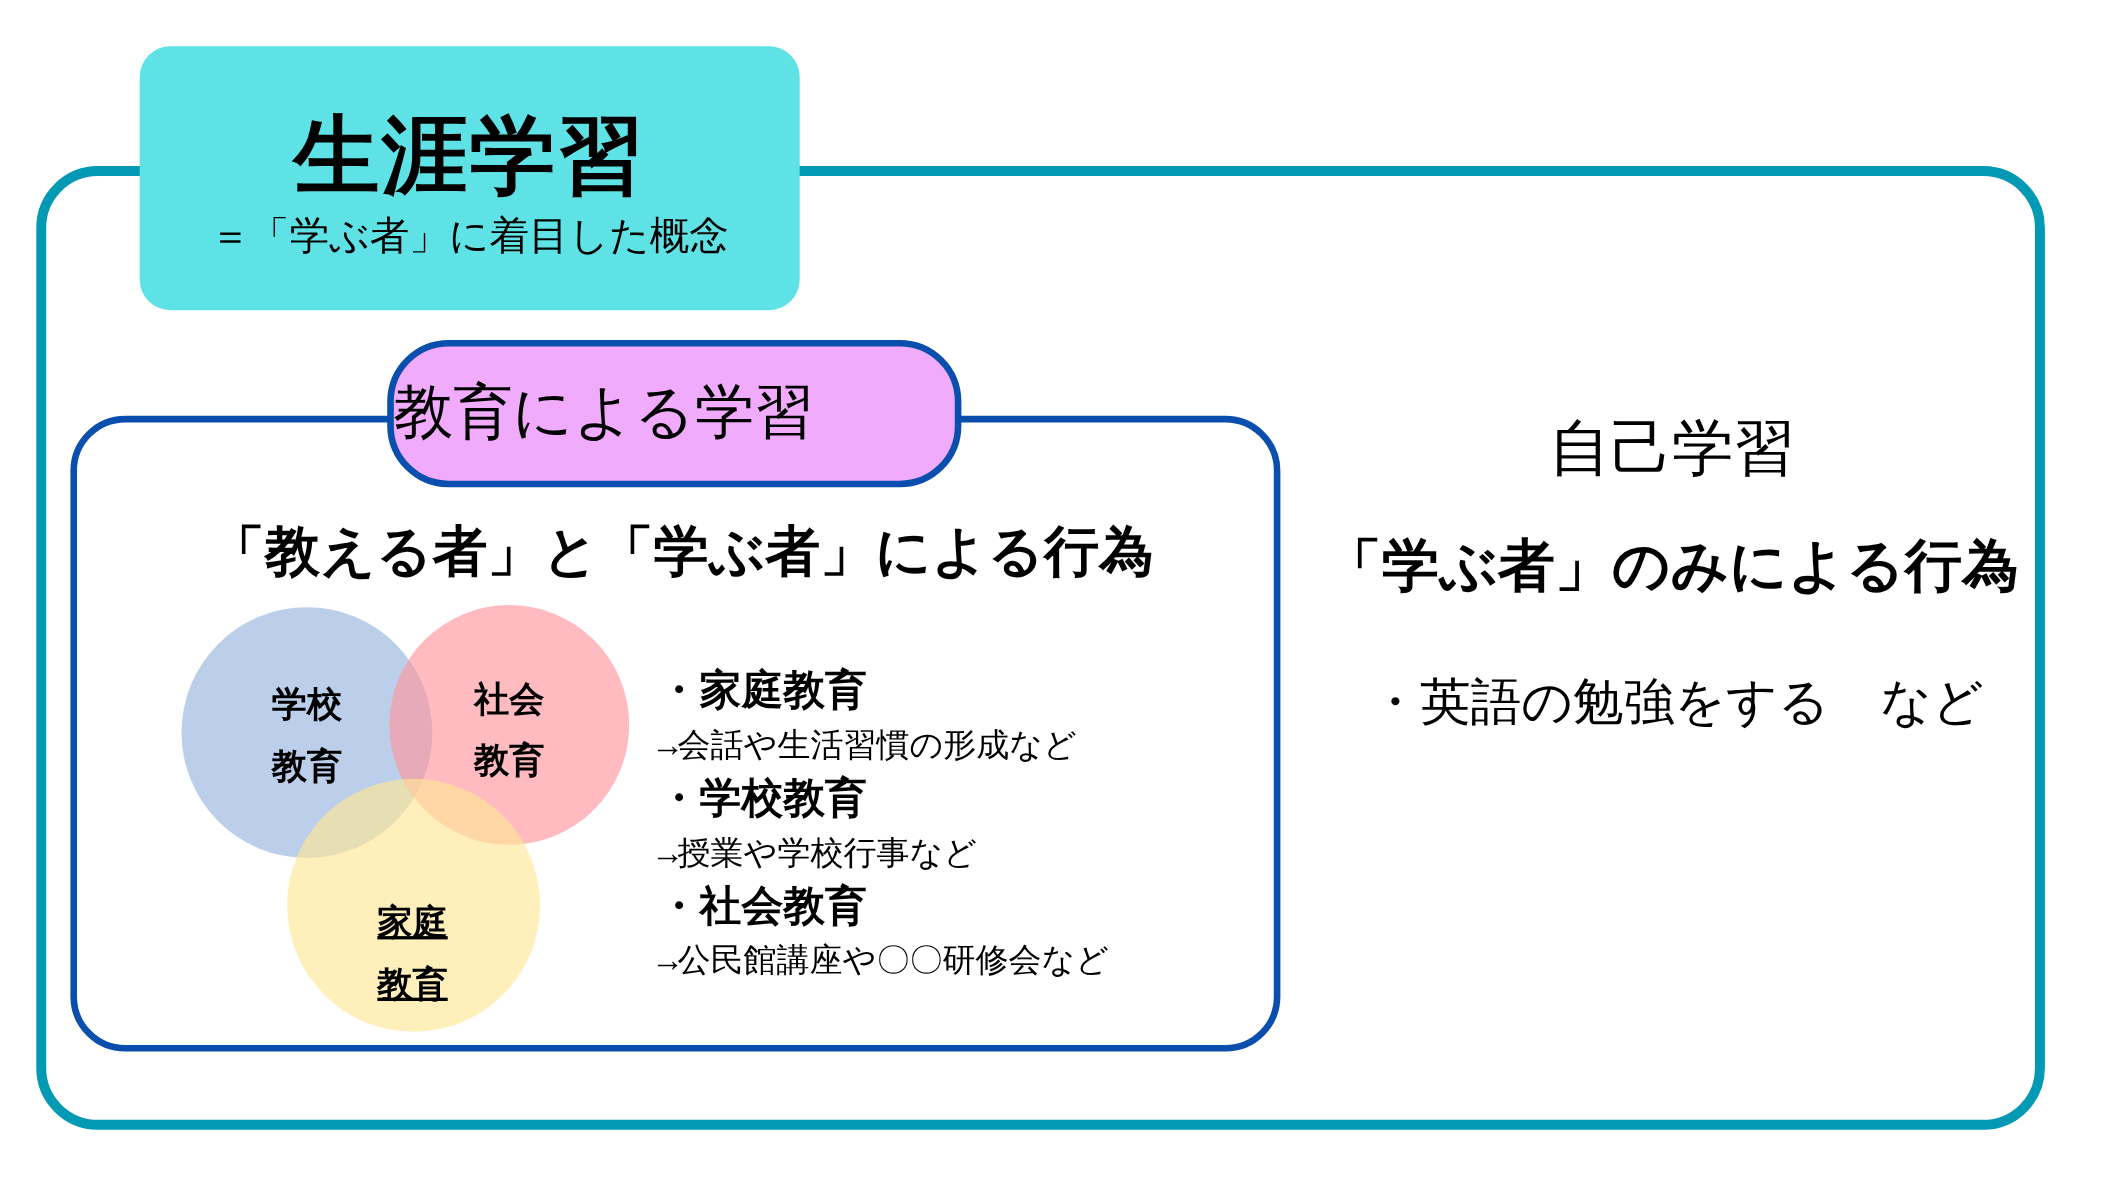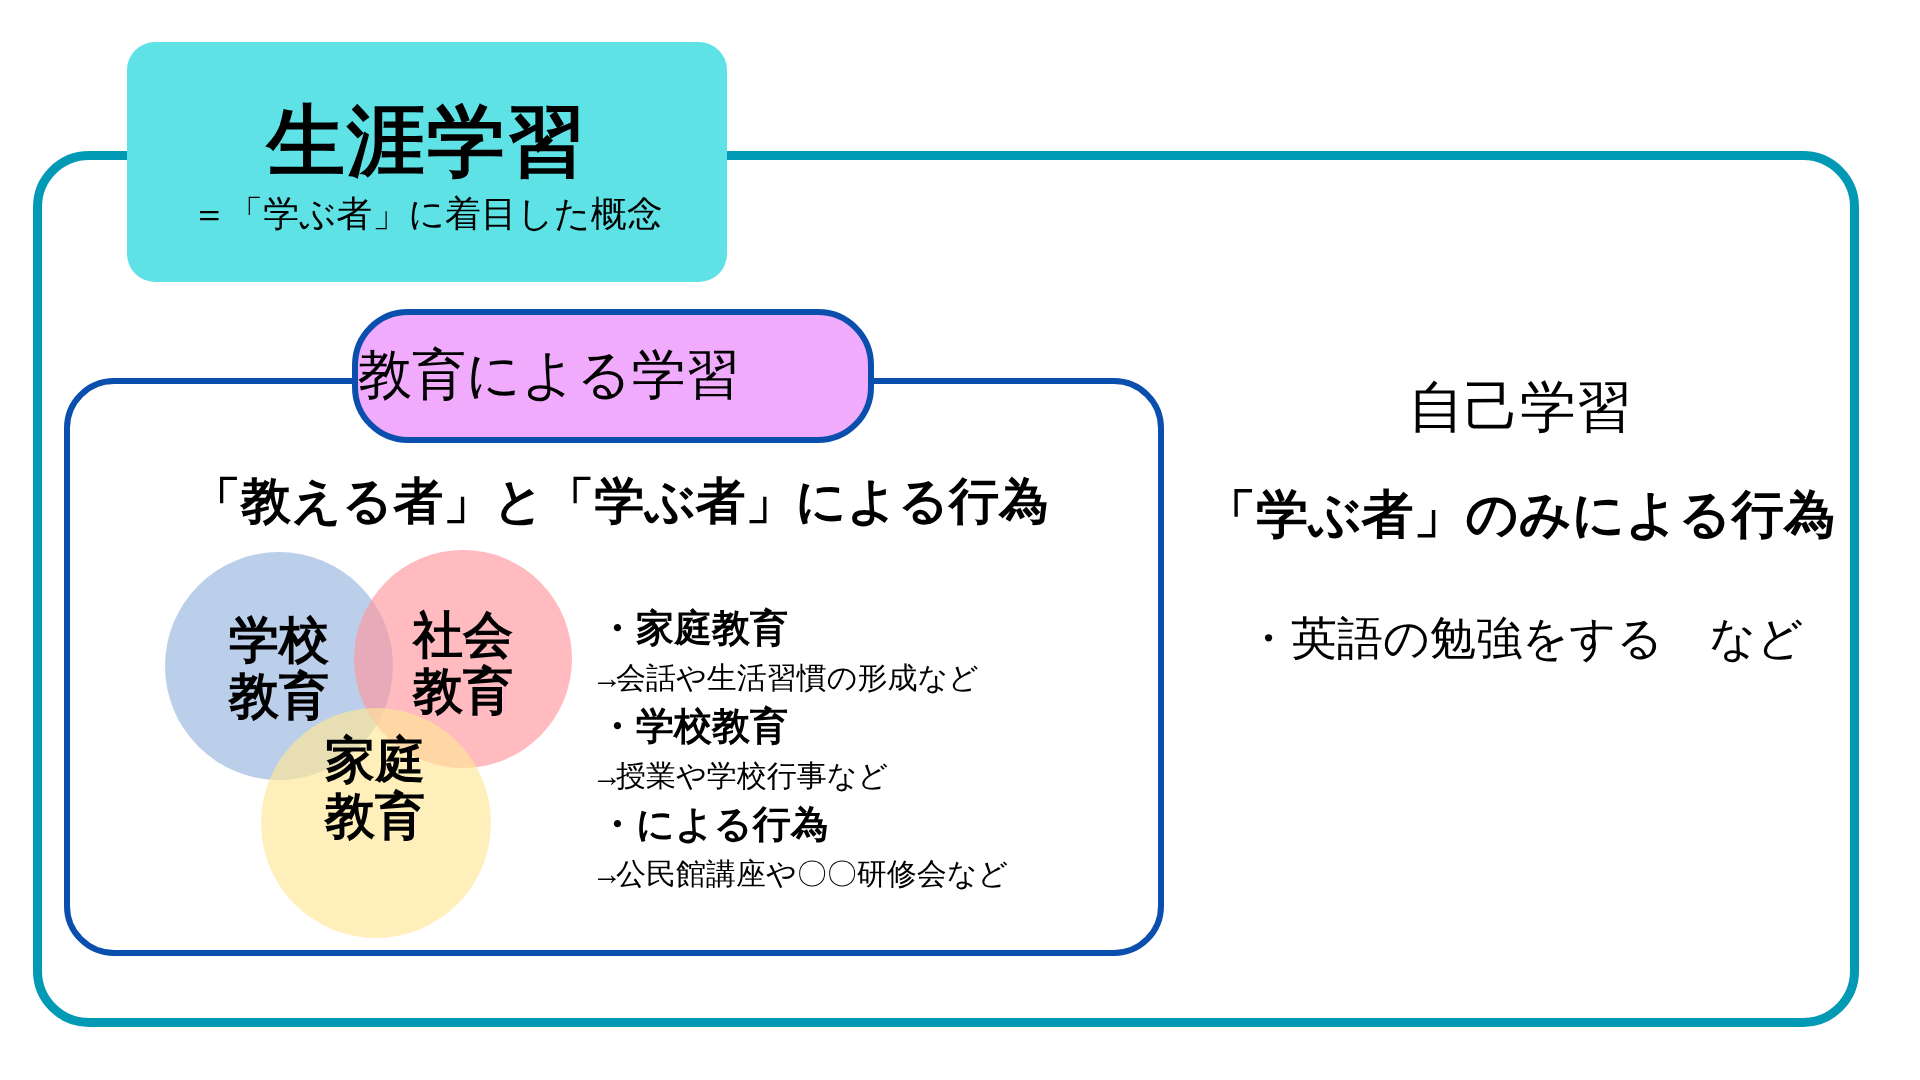--- a/index.html
+++ b/index.html
@@ -15,24 +15,24 @@
            border:6px solid #0a4fae; border-radius:50px; box-sizing:border-box; }
   .inner-label { position:absolute; left:352px; top:309px; width:522px; height:134px;
                  border:6px solid #0a4fae; border-radius:56px; background:#f0abfc; box-sizing:border-box;
                  text-align:left; line-height:120px; font-size:54px; }
   .inner-heading { position:absolute; left:170px; top:468px; width:900px; text-align:center;
                    font-size:50px; font-weight:bold; }
   .circle { position:absolute; border-radius:50%; }
   .c-school { left:165px; top:552px; width:228px; height:228px; background:rgba(150,182,222,0.65); }
   .c-social { left:354px; top:550px; width:218px; height:218px; background:rgba(255,150,158,0.65); }
   .c-home   { left:261px; top:708px; width:230px; height:230px; background:rgba(255,230,150,0.65); }
-  .c-label { position:absolute; font-size:50px; font-weight:bold; text-align:center; line-height:56px; }
+  .c-label { position:absolute; font-size:32px; font-weight:bold; text-align:center; line-height:56px; }
   .l-school { left:219px; top:612px; width:120px; }
   .l-social { left:403px; top:607px; width:120px; }
-  .l-home   { left:315px; top:732px; width:120px; }
+  .l-home   { left:315px; top:810px; width:120px;text-decoration:underline; }
   .list { position:absolute; left:598px; top:605px;font-family:Liberation Mono, monospace; }
   .list .head { font-size:38px; font-weight:bold; height:52px; line-height:52px; }
   .list .desc { font-size:30px; height:46px; line-height:46px; }
   .self-title { position:absolute; left:1200px; top:370px; width:640px; text-align:center; font-size:56px; }
   .self-heading { position:absolute; left:1170px; top:480px; width:700px; text-align:center; font-size:52px; font-weight:bold; }
   .self-list { position:absolute; left:1245px; top:606px; font-size:46px; }
   .self-list div { height:64px; line-height:64px; }
 </style>
 </head>
 <body>
@@ -63,21 +63,21 @@
 <div class="c-label l-home">
   <div>家庭</div>
   <div>教育</div>
 </div>
 
 <div class="list">
   <div class="head">・家庭教育</div>
   <div class="desc">→会話や生活習慣の形成など</div>
   <div class="head">・学校教育</div>
   <div class="desc">→授業や学校行事など</div>
-  <div class="head">・による行為</div>
+  <div class="head">・社会教育</div>
   <div class="desc">→公民館講座や〇〇研修会など</div>
 </div>
 
 <div class="self-title">自己学習</div>
 <div class="self-heading">「学ぶ者」のみによる行為</div>
 <div class="self-list">
   <div>・英語の勉強をする　など</div>
 </div>
 
 </body></html>

